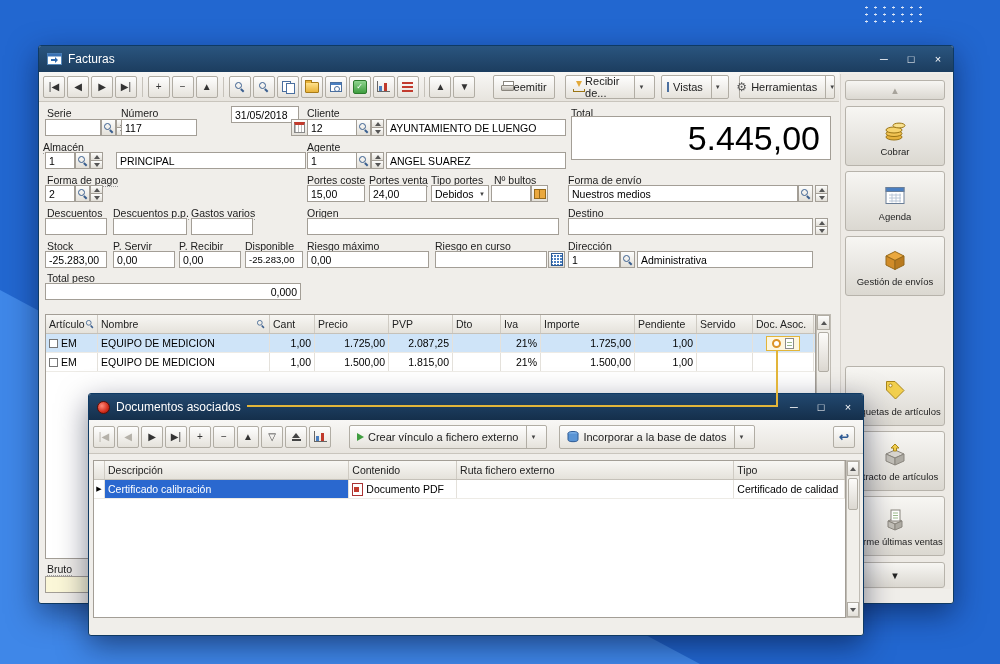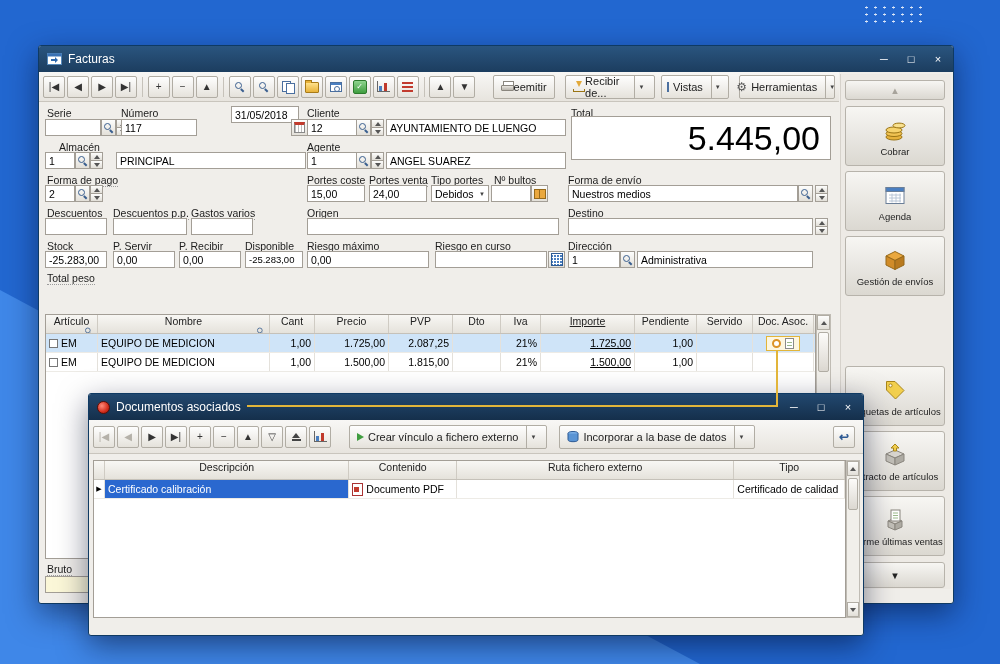--- a/index.html
+++ b/index.html
@@ -93,28 +93,28 @@
   .ring{width:9px;height:9px;border:2px solid #dc9326;border-radius:50%;box-sizing:border-box;background:#fff;flex:none;}
   .page{width:9px;height:11px;border:1px solid #8a8a8a;background:#fff;box-sizing:border-box;flex:none;
         background-image:repeating-linear-gradient(180deg,transparent 0 2px,#9bb98a 2px 3px);background-size:5px 7px;
         background-position:1px 1px;background-repeat:no-repeat;}
   .cb{width:9px;height:9px;border:1px solid #777;background:#fff;box-sizing:border-box;flex:none;}
   .gear{font-size:12px;color:#5a5a5a;line-height:1;}
   
   .grid{position:absolute;background:#fff;border:1px solid #a39e96;box-sizing:border-box;overflow:hidden;}
   .ghead{display:flex;height:18px;background:linear-gradient(#f8f7f4,#e5e2db);border-bottom:1px solid #c5c1b9;
          font-size:10.5px;color:#222;}
-  .hc{border-right:1px solid #cfcbc3;display:flex;align-items:center;padding:0 3px;box-sizing:border-box;overflow:hidden;white-space:nowrap;flex-direction:column;}
+  .hc{border-right:1px solid #cfcbc3;display:flex;align-items:center;padding:0 3px;box-sizing:border-box;overflow:hidden;white-space:nowrap;}
   .grow{display:flex;height:18px;font-size:10.5px;border-bottom:1px solid #edebe6;align-items:center;color:#000;}
   .grow.sel{background:#cfe4f8;}
   .rc{border-right:1px solid #e4e1db;display:flex;align-items:center;gap:3px;padding:0 3px;box-sizing:border-box;
       overflow:hidden;white-space:nowrap;height:100%;}
   .rc.r{justify-content:flex-end;}
   .c0{width:52px;}.c1{width:172px;}.c2{width:45px;}.c3{width:74px;}.c4{width:64px;}.c5{width:48px;}
-  .c6{width:40px;}.c7{width:94px;text-decoration:underline;}.c8{width:62px;}.c9{width:56px;}.c10{width:61px;}
+  .c6{width:40px;}.c7{width:94px;}.c8{width:62px;}.c9{width:56px;}.c10{width:61px;}
   .d0{width:11px;}.d1{width:245px;}.d2{width:108px;}.d3{width:278px;}.d4{width:111px;}
   .selcell{background:#2a68cf;color:#fff;}
   .docasoc{display:flex;gap:4px;align-items:center;border:1px solid #e2b53a;padding:1px 5px;margin:0 auto;background:#fdf6df;}
   .vscroll{position:absolute;width:15px;background:#f1efea;border:1px solid #c0bcb4;box-sizing:border-box;
            display:flex;flex-direction:column;}
   .vsb{height:15px;display:flex;align-items:center;justify-content:center;background:linear-gradient(#fdfdfc,#e2dfd8);border:1px solid #b1ada4;box-sizing:border-box;}
   .vtrack{flex:1;position:relative;}
   .vthumb{position:absolute;left:1px;right:1px;top:2px;height:38px;background:linear-gradient(#fcfbf9,#dcd8d1);border:1px solid #b1ada4;border-radius:2px;}
   
   .sidepanel{position:absolute;top:28px;right:2px;width:110px;height:515px;background:#edeae5;border-left:1px solid #d6d2cb;}
@@ -239,21 +239,21 @@
       <span class="s">
           <i class="tri-u"></i>
         </span>
       <span class="s">
           <i class="tri-d"></i>
         </span>
     </div>
     <div class="fld" style="left:347px;top:73px;width:180px">AYUNTAMIENTO DE LUENGO</div>
     <div class="total-box" style="left:532px;top:70px;width:260px;height:44px">5.445,00</div>
 
-    <span class="lbl" style="left:20px;top:96px">Almacén</span>
+    <span class="lbl" style="left:4px;top:96px">Almacén</span>
     <span class="lbl" style="left:268px;top:96px">Agente</span>
     <div class="fld" style="left:6px;top:106px;width:30px">1</div>
     <div class="btn15" style="left:36px;top:106px">
         <span class="magico"></span>
       </div>
     <div class="spin" style="left:51px;top:106px">
       <span class="s">
           <i class="tri-u"></i>
         </span>
       <span class="s">
@@ -352,20 +352,21 @@
     <div class="btn15" style="left:509px;top:205px;width:17px">
         <span class="i-calc"></span>
       </div>
     <div class="fld" style="left:529px;top:205px;width:52px">1</div>
     <div class="btn15" style="left:581px;top:205px">
         <span class="magico"></span>
       </div>
     <div class="fld" style="left:598px;top:205px;width:176px">Administrativa</div>
 
     <span class="lbl" style="left:8px;top:227px">Total peso</span>
+    <div class="fld r" style="left:6px;top:237px;width:256px">0,000</div>
 
     <div class="grid" style="left:6px;top:268px;width:771px;height:245px">
       <div class="ghead">
         <div class="hc c0">
             <span>Artículo</span>
             <span class="magico" style="margin-left:auto;transform:scale(.8)"></span>
           </div>
         <div class="hc c1">
             <span>Nombre</span>
             <span class="magico" style="margin-left:auto;transform:scale(.8)"></span>

